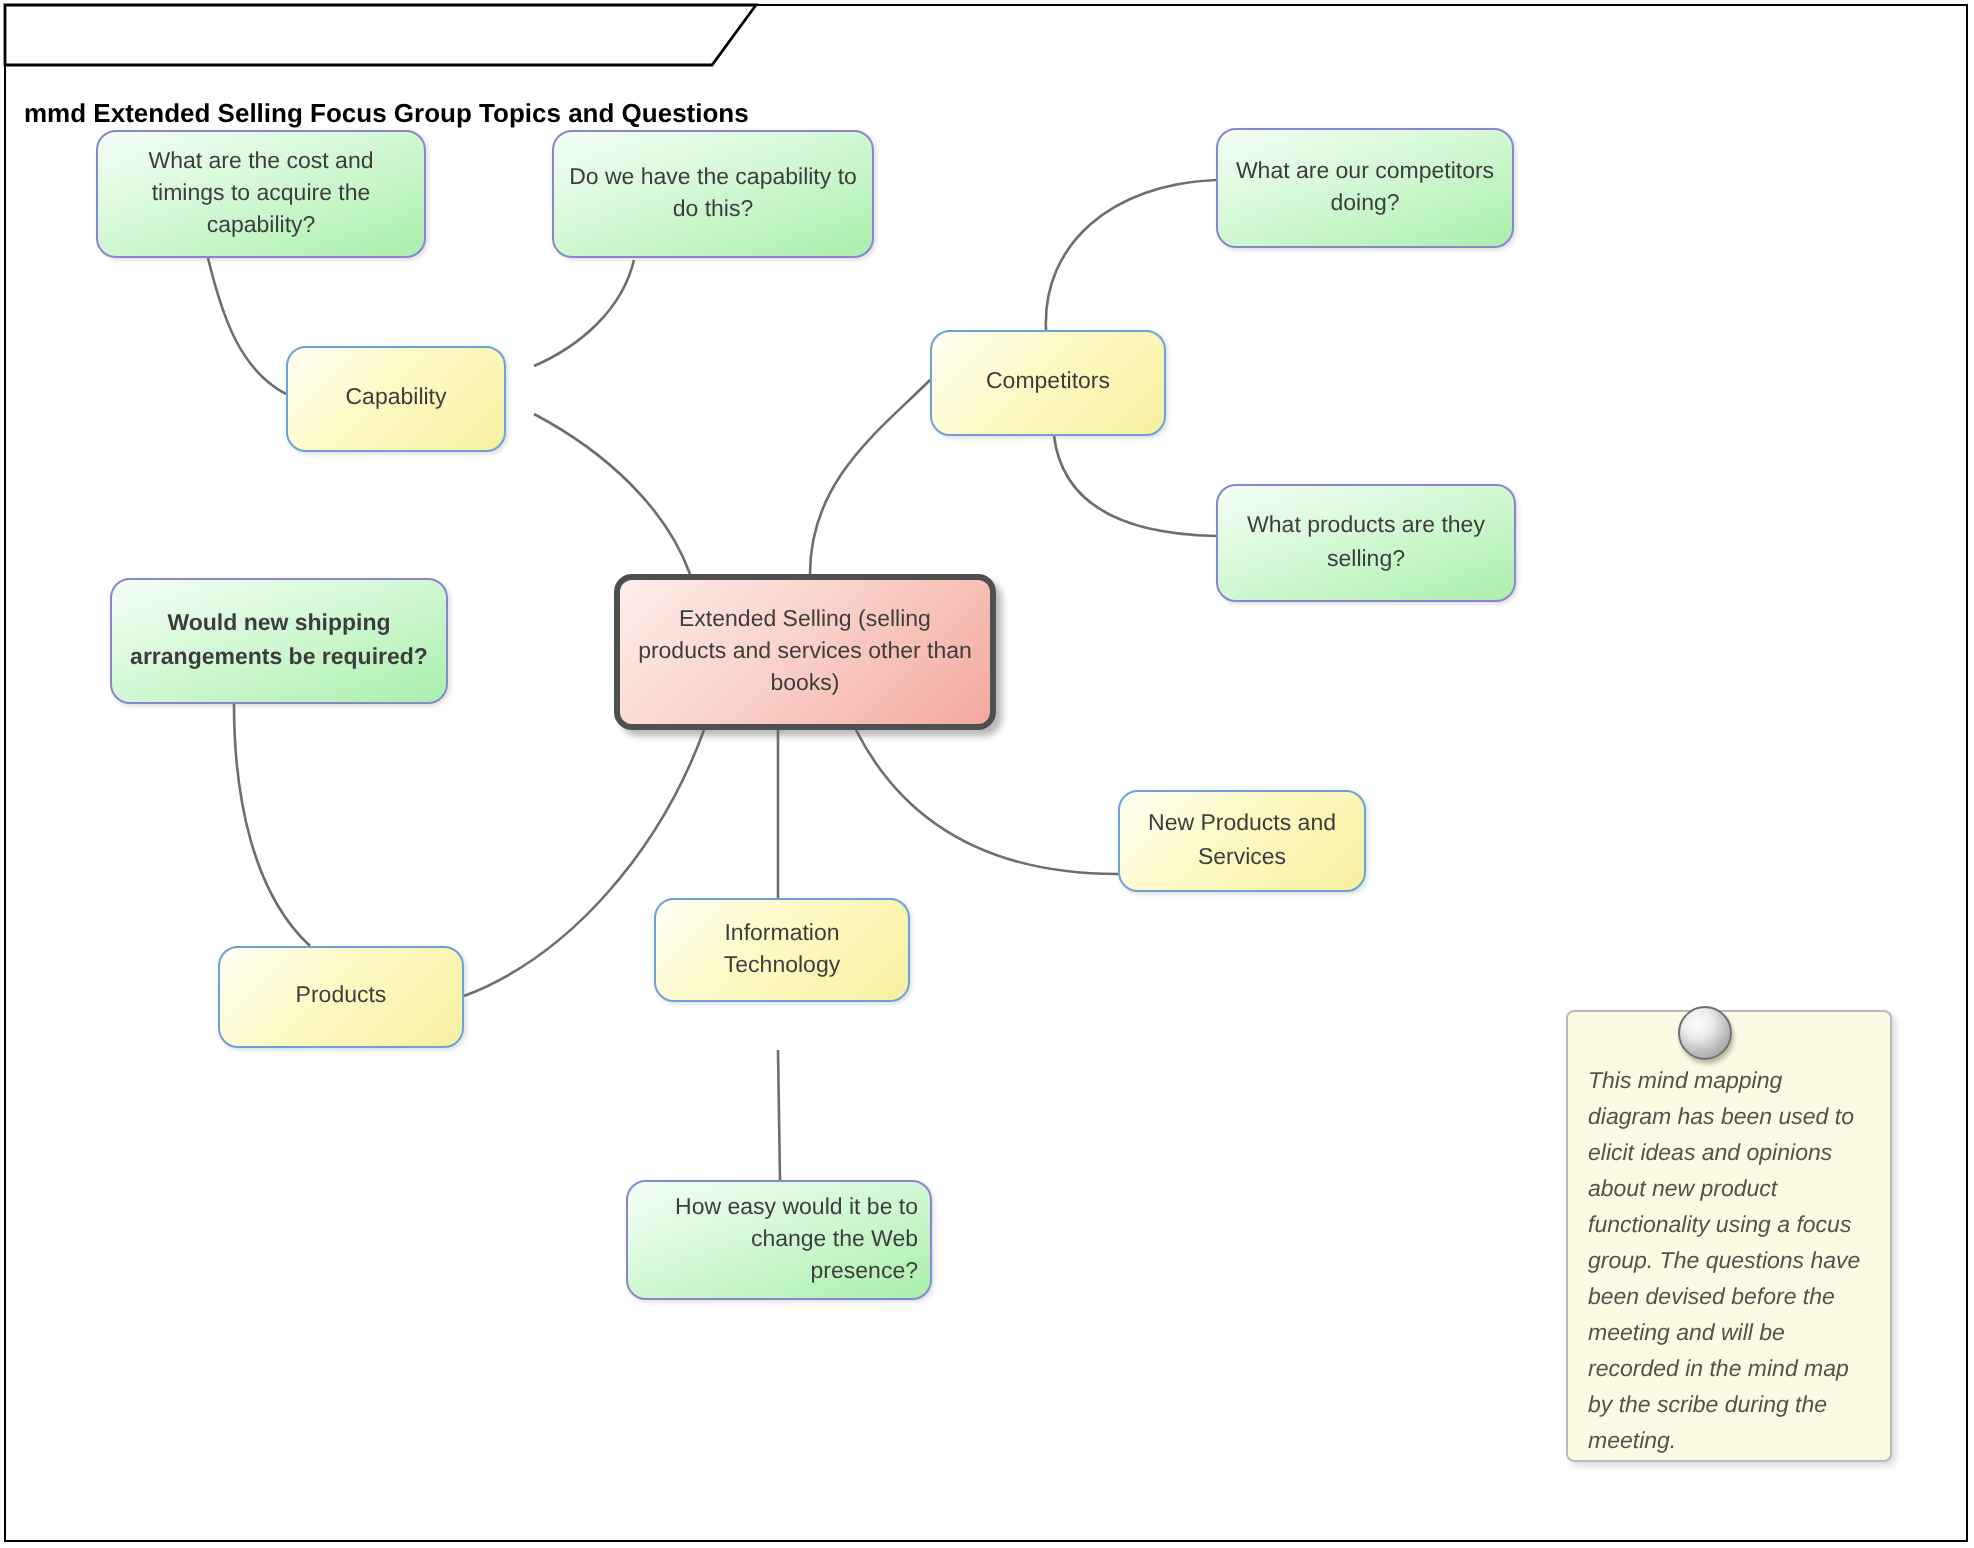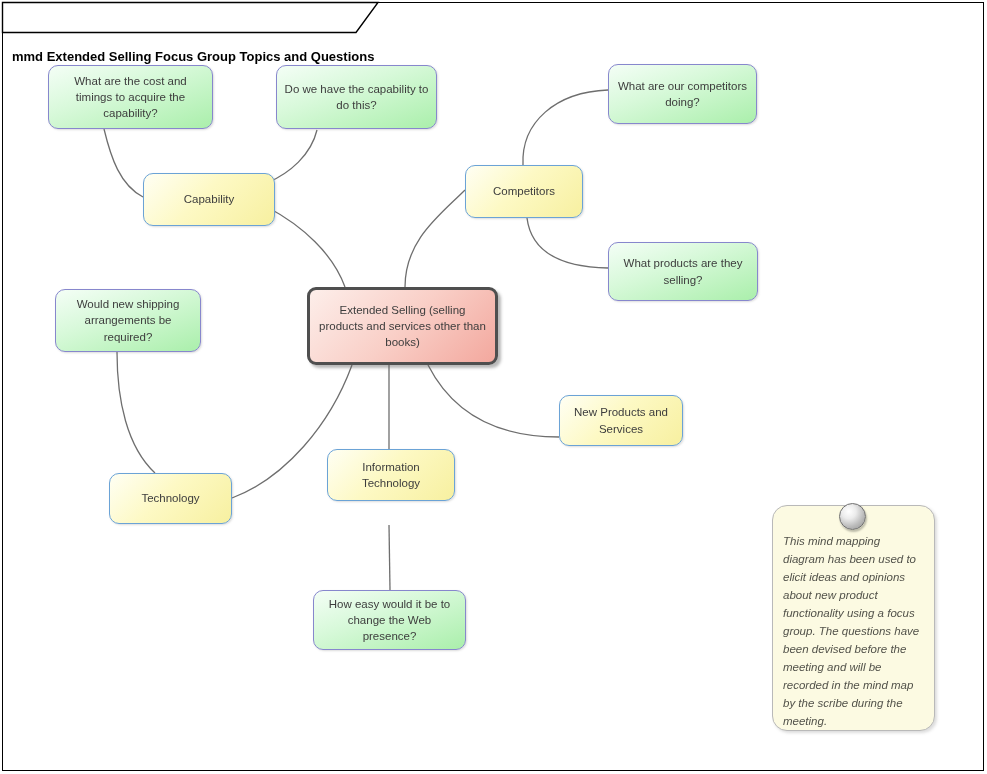--- a/index.html
+++ b/index.html
@@ -10,23 +10,23 @@
   .tab-label{position:absolute;left:12px;top:8px;z-index:4;font-size:13px;font-weight:bold;color:#000;white-space:nowrap;margin-top:41px;}
   .connector-layer{position:absolute;left:0;top:0;z-index:1;}
   .node{position:absolute;z-index:2;display:flex;align-items:center;justify-content:center;
         text-align:center;font-size:11.5px;color:#3d3d3d;line-height:1.4;box-sizing:border-box;padding:4px 6px;}
   .node-topic{background:linear-gradient(135deg,#fffff4 0%,#fdf9c4 45%,#f7f0a0 100%);
         border:1.5px solid #6ba3d6;border-radius:10px;box-shadow:1px 1px 2px rgba(120,120,120,0.25);}
   .node-question{background:linear-gradient(160deg,#f4fef6 0%,#d8f9da 40%,#aaefab 100%);
         border:1.5px solid #8787cd;border-radius:10px;box-shadow:1px 1px 2px rgba(120,120,120,0.25);}
   .node-central{background:linear-gradient(135deg,#fdeeea 0%,#f9cfc7 50%,#f3a89e 100%);
         border:3px solid #4f4f4f;border-radius:9px;box-shadow:3px 3px 3px rgba(100,100,100,0.45);}
-  .note{position:absolute;z-index:2;background:#fcfae2;border:1px solid #b9b9b9;border-radius:15px;
+  .note{position:absolute;z-index:2;background:#fcfae2;border:1px solid #b9b9b9;border-radius:4px;
         box-shadow:2px 2px 3px rgba(120,120,120,0.25);box-sizing:border-box;
-        font-style:italic;color:#52524a;font-size:11.5px;line-height:18px;padding:26px 10px 8px 10px;}
+        font-style:italic;color:#52524a;font-size:11.5px;line-height:18px;padding:26px 10px 8px 10px;margin-left:11px;}
   .pin{position:absolute;z-index:3;width:25px;height:25px;border-radius:50%;
         background:radial-gradient(circle at 35% 30%,#ffffff 0%,#ececec 30%,#bdbdbd 62%,#8d8d8d 100%);
         border:1px solid #6f6f6f;box-shadow:1px 2px 2px rgba(0,0,0,0.25);}
 </style>
 </head>
 <body>
 
 <div class="canvas">
 
   <div class="frame-border"></div>
@@ -53,29 +53,29 @@
   </svg>
 
   <div class="node node-question" style="left:48px;top:65px;width:165px;height:64px;">What are the cost and timings to acquire the capability?</div>
 
   <div class="node node-question" style="left:608px;top:64px;width:149px;height:60px;">What are our competitors doing?</div>
 
   <div class="node node-question" style="left:276px;top:65px;width:161px;height:64px;">Do we have the capability to do this?</div>
 
   <div class="node node-question" style="left:608px;top:242px;width:150px;height:59px;">What products are they selling?</div>
 
-  <div class="node node-question" style="left:55px;top:289px;width:146px;height:63px;">Would new shipping arrangements be required?</div>
+  <div class="node node-question" style="left:55px;top:289px;width:169px;height:63px;font-weight:bold;">Would new shipping arrangements be required?</div>
 
-  <div class="node node-question" style="left:313px;top:590px;width:153px;height:60px;">How easy would it be to change the Web presence?</div>
+  <div class="node node-question" style="left:313px;top:590px;width:153px;height:60px;text-align:right;">How easy would it be to change the Web presence?</div>
 
-  <div class="node node-topic" style="left:143px;top:173px;width:132px;height:53px;">Capability</div>
+  <div class="node node-topic" style="left:143px;top:173px;width:110px;height:53px;">Capability</div>
 
   <div class="node node-topic" style="left:465px;top:165px;width:118px;height:53px;">Competitors</div>
 
-  <div class="node node-topic" style="left:109px;top:473px;width:123px;height:51px;">Technology</div>
+  <div class="node node-topic" style="left:109px;top:473px;width:123px;height:51px;">Products</div>
 
   <div class="node node-topic" style="left:327px;top:449px;width:128px;height:52px;text-align:center;">Information Technology</div>
 
   <div class="node node-topic" style="left:559px;top:395px;width:124px;height:51px;">New Products and Services</div>
 
   <div class="node node-central" style="left:307px;top:287px;width:191px;height:78px;">Extended Selling (selling products and services other than books)</div>
 
   <div class="note" style="left:772px;top:505px;width:163px;height:226px;">
     <span>This mind mapping diagram has been used to elicit ideas and opinions about new product functionality using a focus group. The questions have been devised before the meeting and will be recorded in the mind map by the scribe during the meeting.</span>
   </div>

